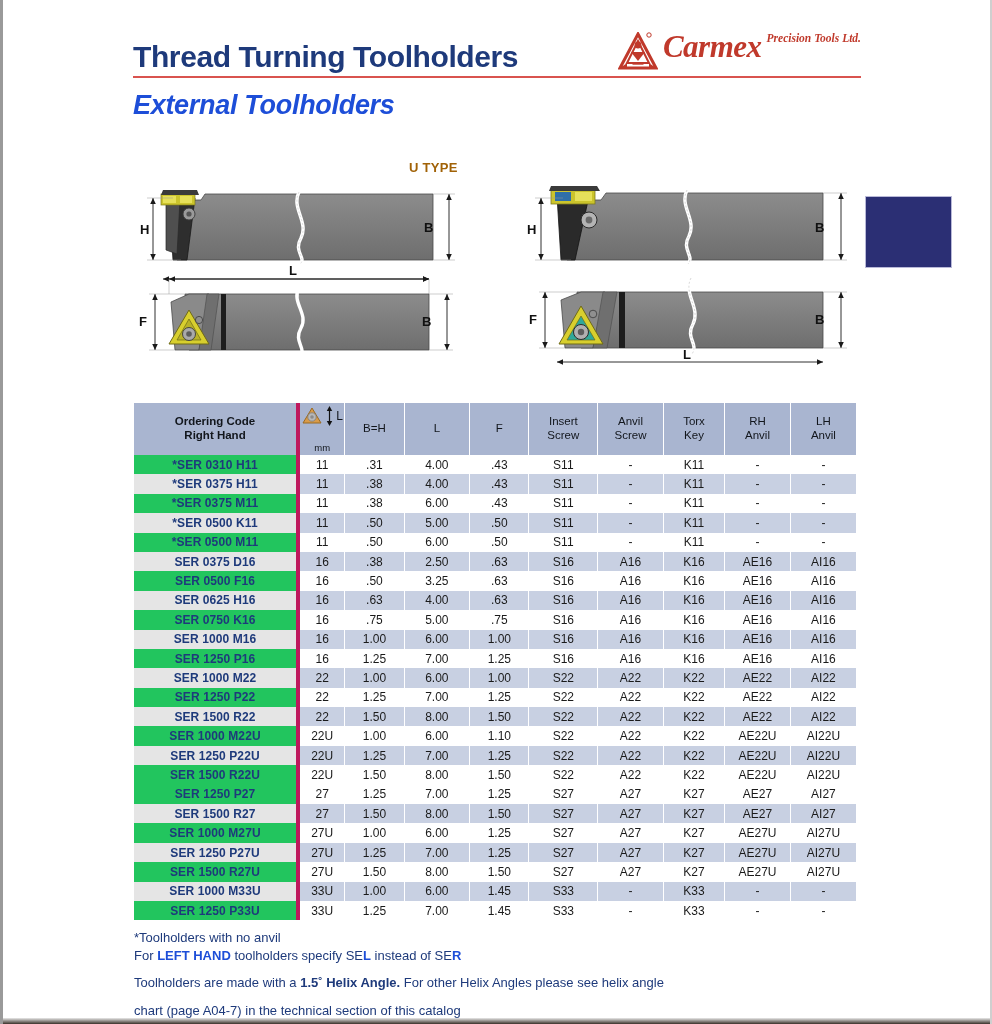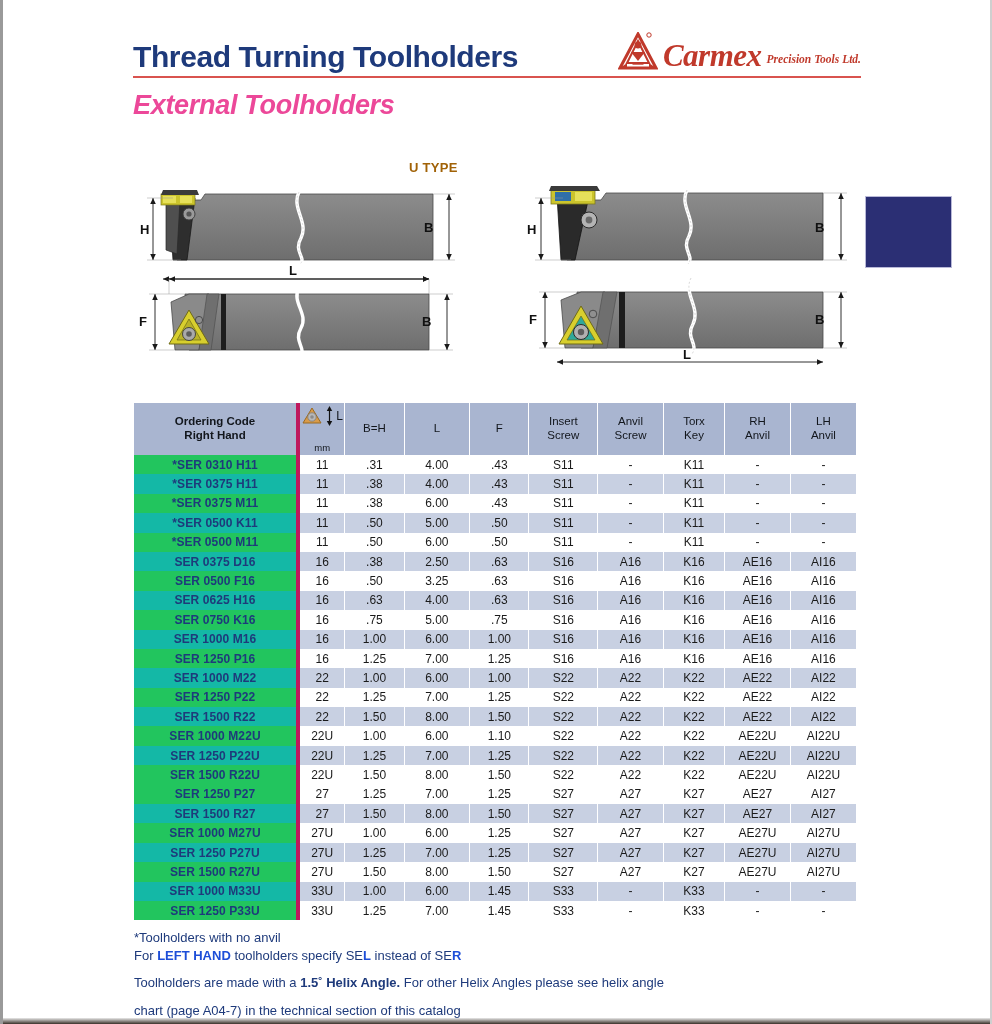--- a/index.html
+++ b/index.html
@@ -44,21 +44,21 @@
   .title-main {
     font-size: 30px;
     font-weight: bold;
     color: #1e3a7b;
     letter-spacing: -0.4px;
     line-height: 1;
     white-space: nowrap;
   }
   .brand {
     display: flex;
-    align-items: flex-end;
+    align-items: flex-start;
     gap: 5px;
     padding-bottom: 2px;
   }
   .brand-mark { width: 40px; height: 38px; flex: none; }
   .brand-name {
     font-family: "Liberation Serif", serif;
     font-style: italic;
     font-weight: bold;
     font-size: 31px;
     color: #c0392b;
@@ -78,21 +78,21 @@
     height: 1.6px;
     background: #d9534f;
     margin-top: 4px;
     width: 100%;
   }
   .title-sub {
     margin-top: 12px;
     font-size: 27px;
     font-weight: bold;
     font-style: italic;
-    color: #ec4899;
+    color: #1d4ed8;
     letter-spacing: -0.3px;
   }
 
   
   .side-tab {
     position: absolute;
     left: 862px;
     top: 196px;
     width: 87px;
     height: 72px;
@@ -161,21 +161,21 @@
     font-weight: bold;
     color: #1e3a7b;
     font-size: 12px;
     letter-spacing: 0.1px;
   }
 
   
   tr.odd td { background: #ffffff; }
   tr.even td { background: #c8d0e2; }
   tr.odd td.code { background: #22c55e; }
-  tr.even td.code { background: #14b8a6; }
+  tr.even td.code { background: #e5e5e5; }
 
   
   table.spec td.code, table.spec th.th-code { border-right: 4px solid #be185d; }
 
   .insert-icon-cell { padding: 0 !important; }
   .insert-icon-wrap {
     display: flex;
     flex-direction: column;
     align-items: center;
     justify-content: center;

